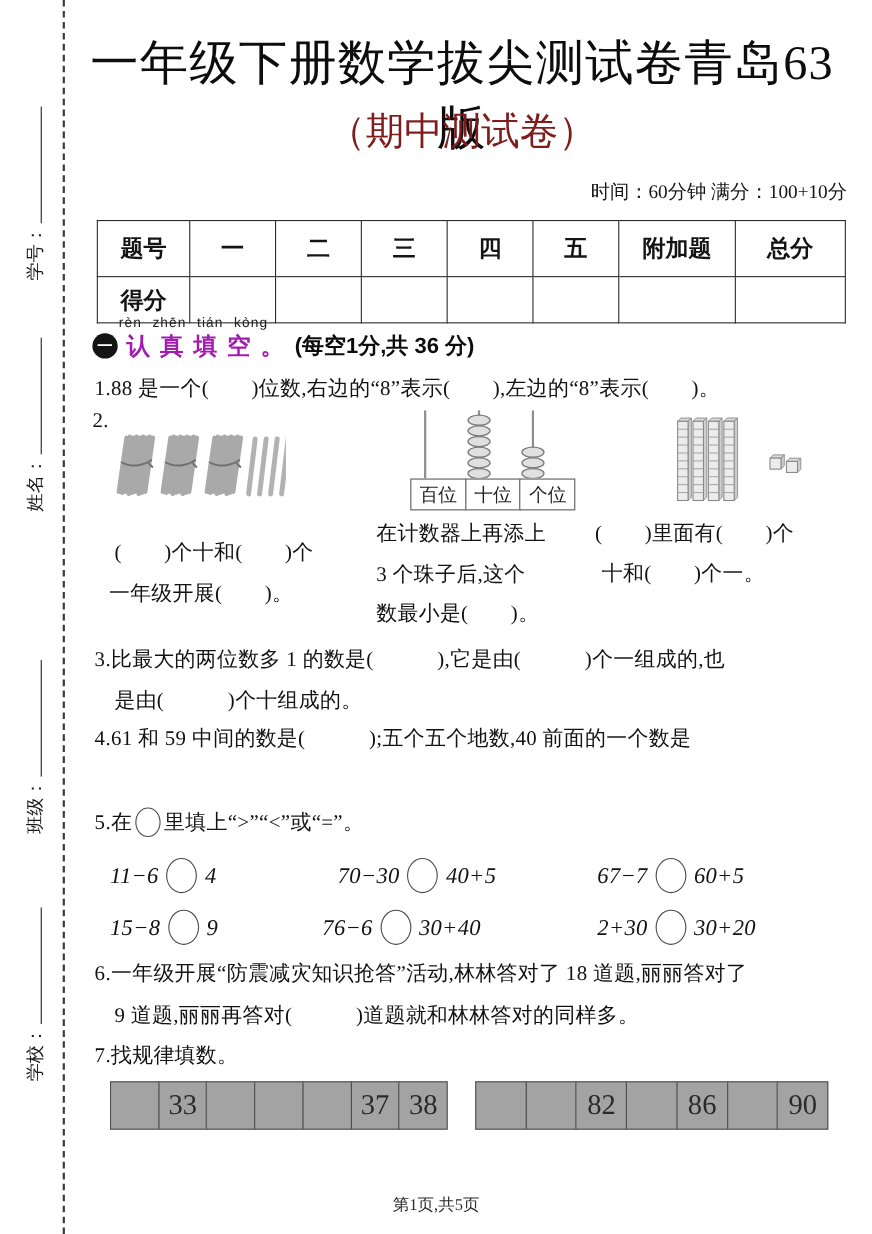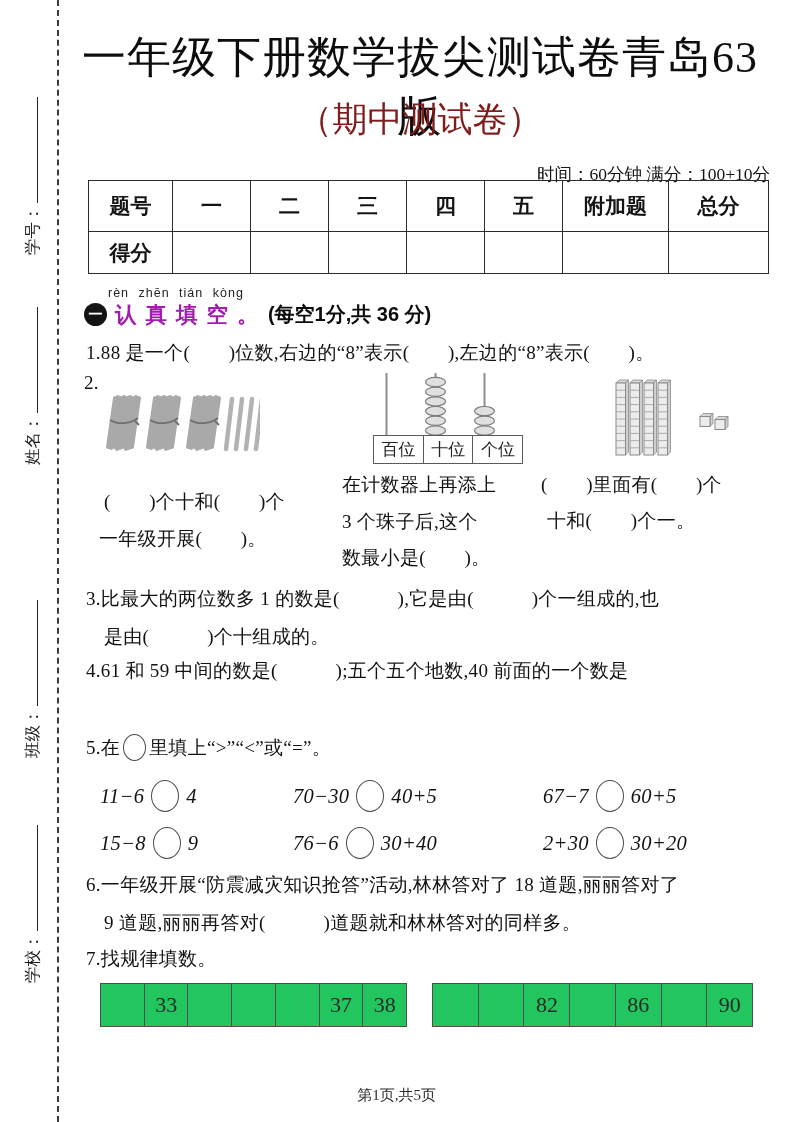--- a/index.html
+++ b/index.html
@@ -11,21 +11,21 @@
   
   .side-field{
     position:absolute;left:-62px;width:190px;height:26px;
     transform:rotate(-90deg);transform-origin:center;
     font-size:16.5px;white-space:nowrap;text-align:left;color:#1a1a1a;
   }
   .side-line{display:inline-block;width:106px;height:1em;border-bottom:1.6px solid #222;margin-left:2px;}
   .title{position:absolute;left:70px;top:28px;width:700px;text-align:center;font-size:44px;letter-spacing:1px;color:#0d0d0d;}
   .subtitle{position:absolute;left:70px;top:96px;width:700px;text-align:center;font-size:35px;color:#7f1d1d;}
   .meta{position:absolute;left:70px;top:162px;width:700px;text-align:right;font-size:17.5px;color:#151515;}
-  table.score{position:absolute;left:88px;top:180px;border-collapse:collapse;table-layout:fixed;}
+  table.score{position:absolute;left:88px;top:200px;border-collapse:collapse;table-layout:fixed;}
   table.score td{border:1.6px solid #2b2b2b;text-align:center;vertical-align:middle;
     font-size:21px;font-weight:600;color:#141414;padding:0;}
   table.score tr.r1 td{height:50px;}
   table.score tr.r2 td{height:41px;}
   .pinyin{position:absolute;left:108px;top:286px;font-size:12.5px;letter-spacing:1px;word-spacing:5px;
     font-family:"Liberation Sans","DejaVu Sans",sans-serif;color:#222;}
   .sec-row{position:absolute;left:84px;top:300px;display:flex;align-items:center;gap:8px;}
   .sec-icon{width:23px;height:23px;border-radius:50%;background:#141414;color:#fff;display:flex;
     align-items:center;justify-content:center;font-size:14px;font-weight:700;
     font-family:"Liberation Sans","DejaVu Sans",sans-serif;}
@@ -37,21 +37,21 @@
   .cmp{font-size:20.5px;font-style:italic;}
   .circle{display:inline-block;width:26px;height:30px;border:1.3px solid #4a4a4a;border-radius:50%;
     vertical-align:-9px;margin:0 7px;background:#fff;}
   .circle.small{width:21px;height:25px;vertical-align:-7px;margin:0 3px;}
   .places{position:absolute;left:362px;top:435px;display:flex;}
   .place-cell{width:49px;height:27px;border:1.3px solid #5a5a5a;margin-left:-1.3px;display:flex;
     align-items:center;justify-content:center;font-size:17px;color:#222;background:#fff;}
   .place-cell:first-child{margin-left:11px;}
   .seq{position:absolute;top:983px;display:flex;}
   .seq-cell{height:42px;border:1.3px solid #4f4f4f;margin-left:-1.3px;display:flex;
-    align-items:center;justify-content:center;font-size:22px;color:#2a2a2a;background:#22c55e;}
+    align-items:center;justify-content:center;font-size:26px;color:#2a2a2a;background:#a3a3a3;}
   .seq-cell:first-child{margin-left:0;}
   .seq1 .seq-cell{width:43px;}
   .seq2 .seq-cell{width:45px;}
   .footer{position:absolute;left:0;top:1086px;width:100%;text-align:center;font-size:15px;color:#2b2b2b;}
   svg{display:block;}
 </style>
 </head>
 <body>
 
 <div class="page">
@@ -238,21 +238,21 @@
   <div class="t" style="left:547px;top:508px">十和(　　)个一。</div>
 
   <div class="t" style="left:86px;top:586px">3.比最大的两位数多 1 的数是(　　　),它是由(　　　)个一组成的,也</div>
   <div class="t" style="left:104px;top:624px">是由(　　　)个十组成的。</div>
 
   <div class="t" style="left:86px;top:658px">4.61 和 59 中间的数是(　　　);五个五个地数,40 前面的一个数是</div>
 
   <div class="t" style="left:86px;top:734px"><span>5.在</span><span class="circle small"></span><span>里填上“&gt;”“&lt;”或“=”。</span></div>
 
   <div class="t cmp" style="left:100px;top:780px"><span>11−6</span><span class="circle"></span><span>4</span></div>
-  <div class="t cmp" style="left:293px;top:780px"><span>70−30</span><span class="circle"></span><span>40+5</span></div>
+  <div class="t cmp" style="left:307px;top:780px"><span>70−30</span><span class="circle"></span><span>40+5</span></div>
   <div class="t cmp" style="left:543px;top:780px"><span>67−7</span><span class="circle"></span><span>60+5</span></div>
   <div class="t cmp" style="left:100px;top:827px"><span>15−8</span><span class="circle"></span><span>9</span></div>
   <div class="t cmp" style="left:293px;top:827px"><span>76−6</span><span class="circle"></span><span>30+40</span></div>
   <div class="t cmp" style="left:543px;top:827px"><span>2+30</span><span class="circle"></span><span>30+20</span></div>
 
   <div class="t" style="left:86px;top:872px">6.一年级开展“防震减灾知识抢答”活动,林林答对了 18 道题,丽丽答对了</div>
   <div class="t" style="left:104px;top:910px">9 道题,丽丽再答对(　　　)道题就和林林答对的同样多。</div>
 
   <div class="t" style="left:86px;top:946px">7.找规律填数。</div>
   <div class="seq seq1" style="left:100px">

